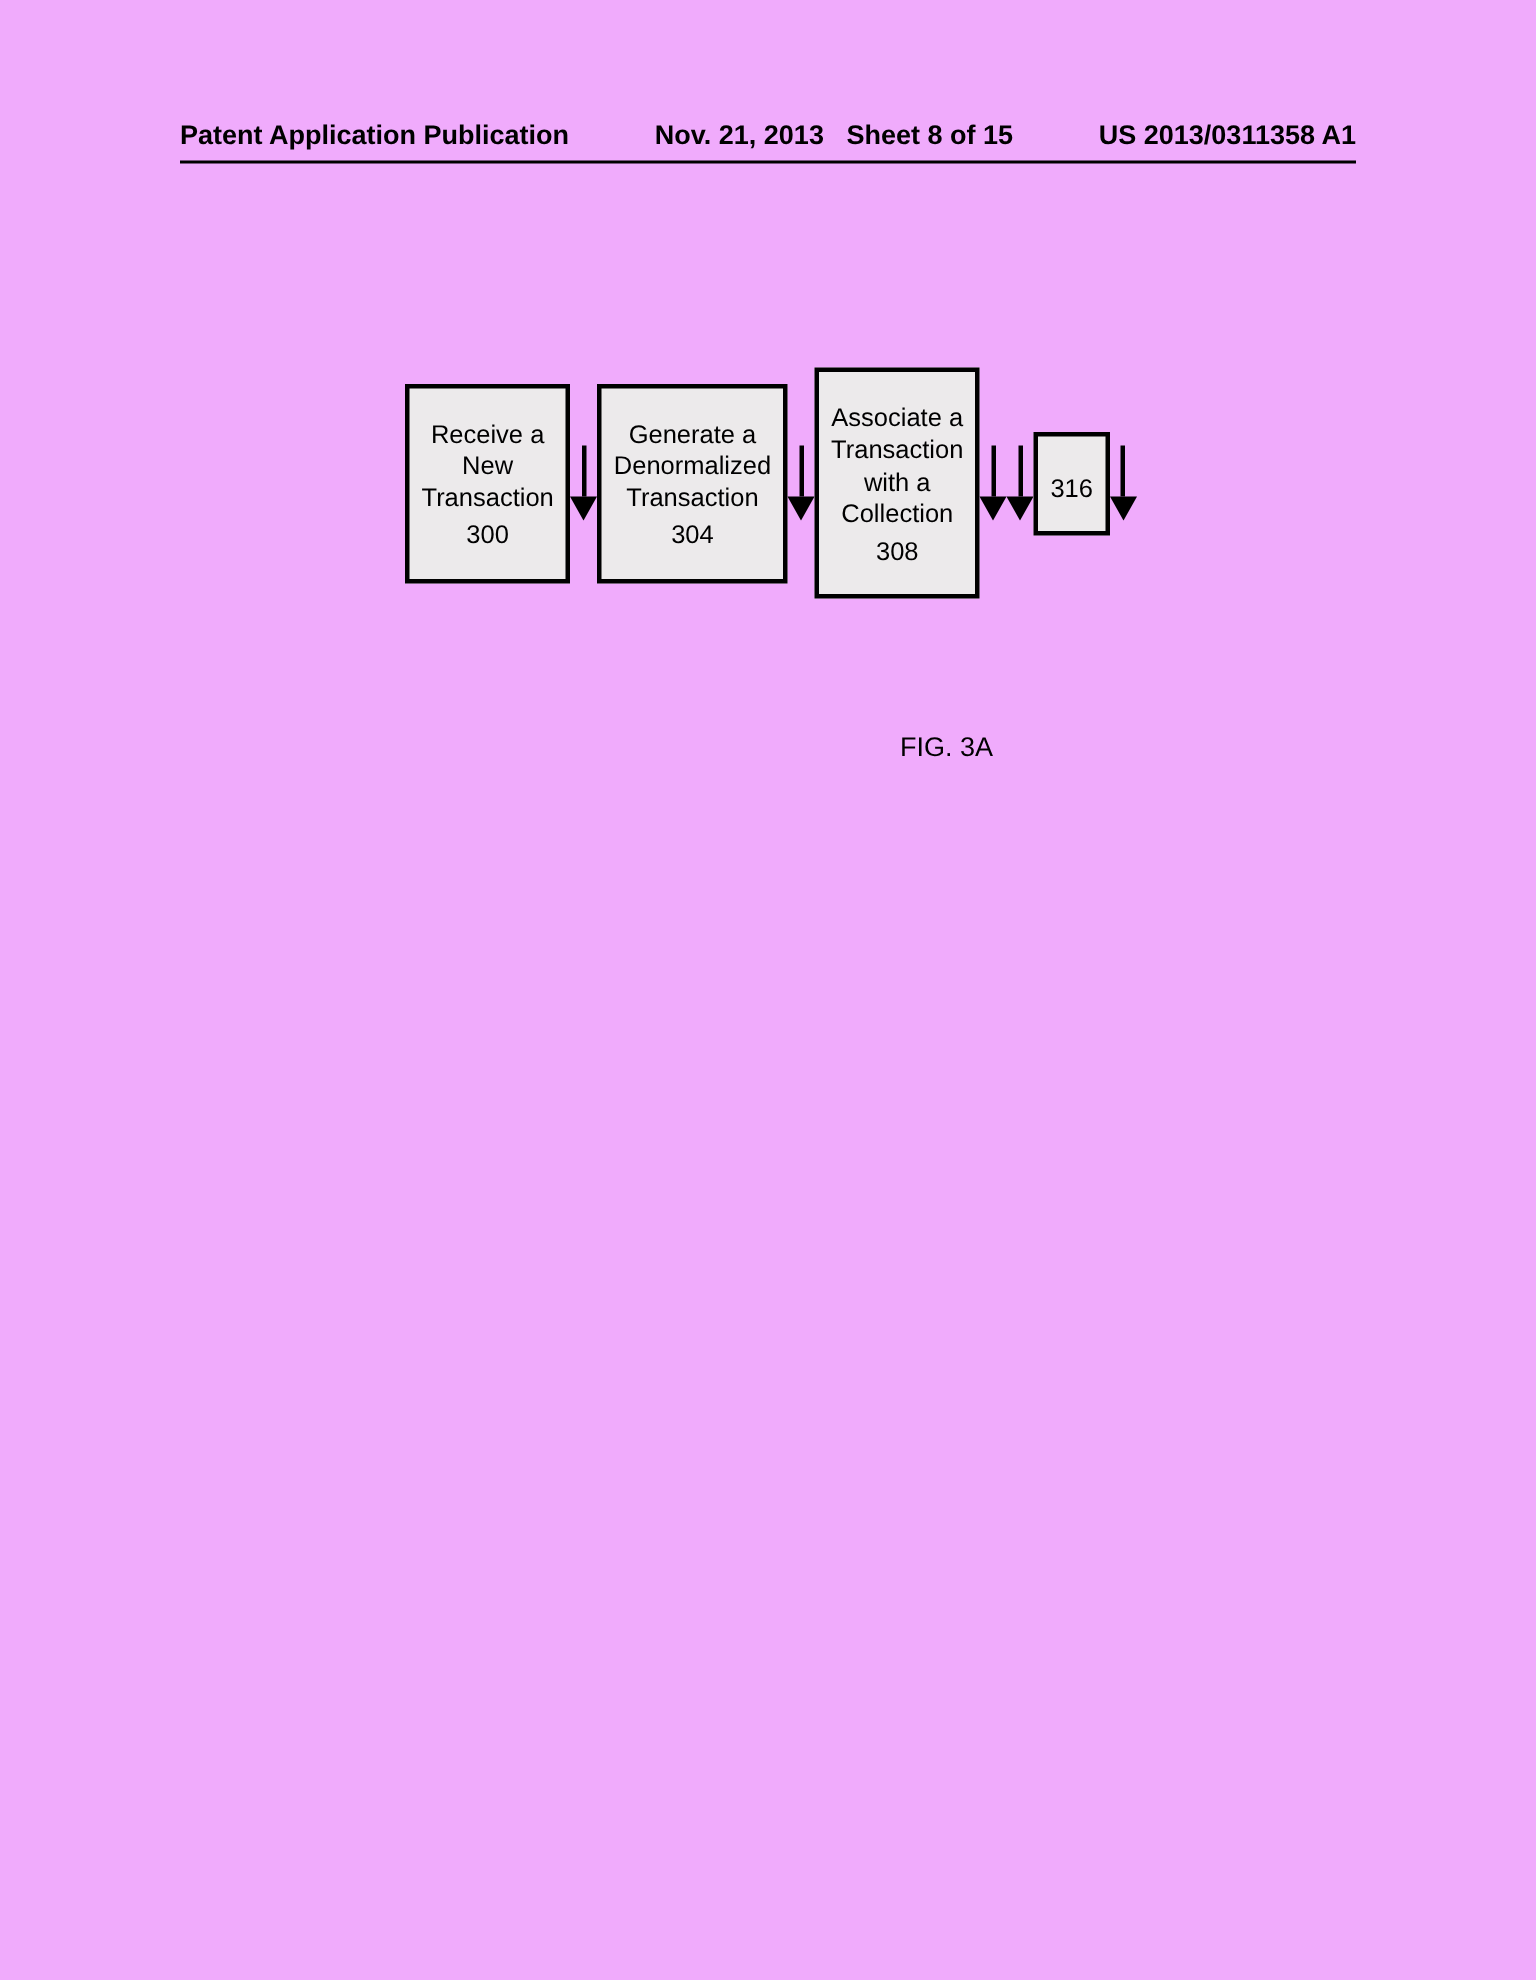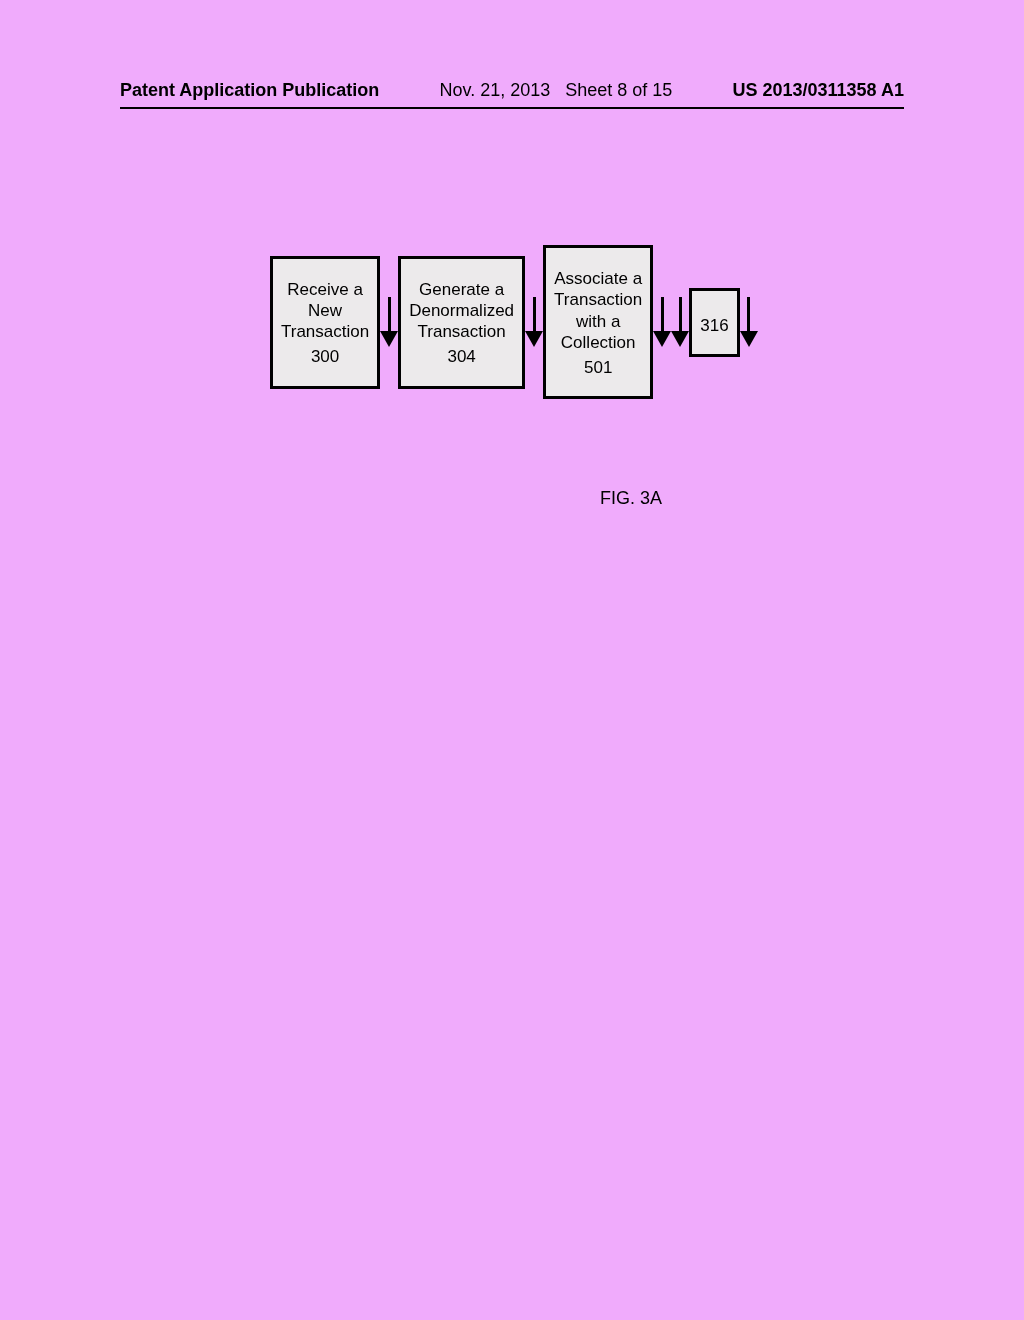--- a/index.html
+++ b/index.html
@@ -22,21 +22,21 @@
     font-size: 18px;
     font-weight: bold;
     color: #000;
     border-bottom: 2.5px solid #000;
     padding-bottom: 6px;
     display: flex;
     justify-content: space-between;
     white-space: nowrap;
   }
   .header .left { font-weight: bold; }
-  .header .mid  { font-weight: normal; }
+  .header .mid  { font-weight: bold; }
   .header .right{ font-weight: bold; }
 
   .flow {
     position: absolute;
     top: 245px;
     left: 270px;
     width: 220px;
     display: flex;
     align-items: center;
   }
@@ -113,21 +113,21 @@
       <span>Generate a Denormalized Transaction</span>
       <span class="ref">304</span>
     </div>
     <div class="arrow-group">
       <div class="stem"></div>
       <div class="arrow"></div>
     </div>
 
     <div class="box">
       <span>Associate a Transaction with a Collection</span>
-      <span class="ref">501</span>
+      <span class="ref">308</span>
     </div>
     <div class="arrow-group">
       <div class="stem"></div>
       <div class="arrow"></div>
     </div>
 
     <div class="arrow-group">
       <div class="stem"></div>
       <div class="arrow"></div>
     </div>

